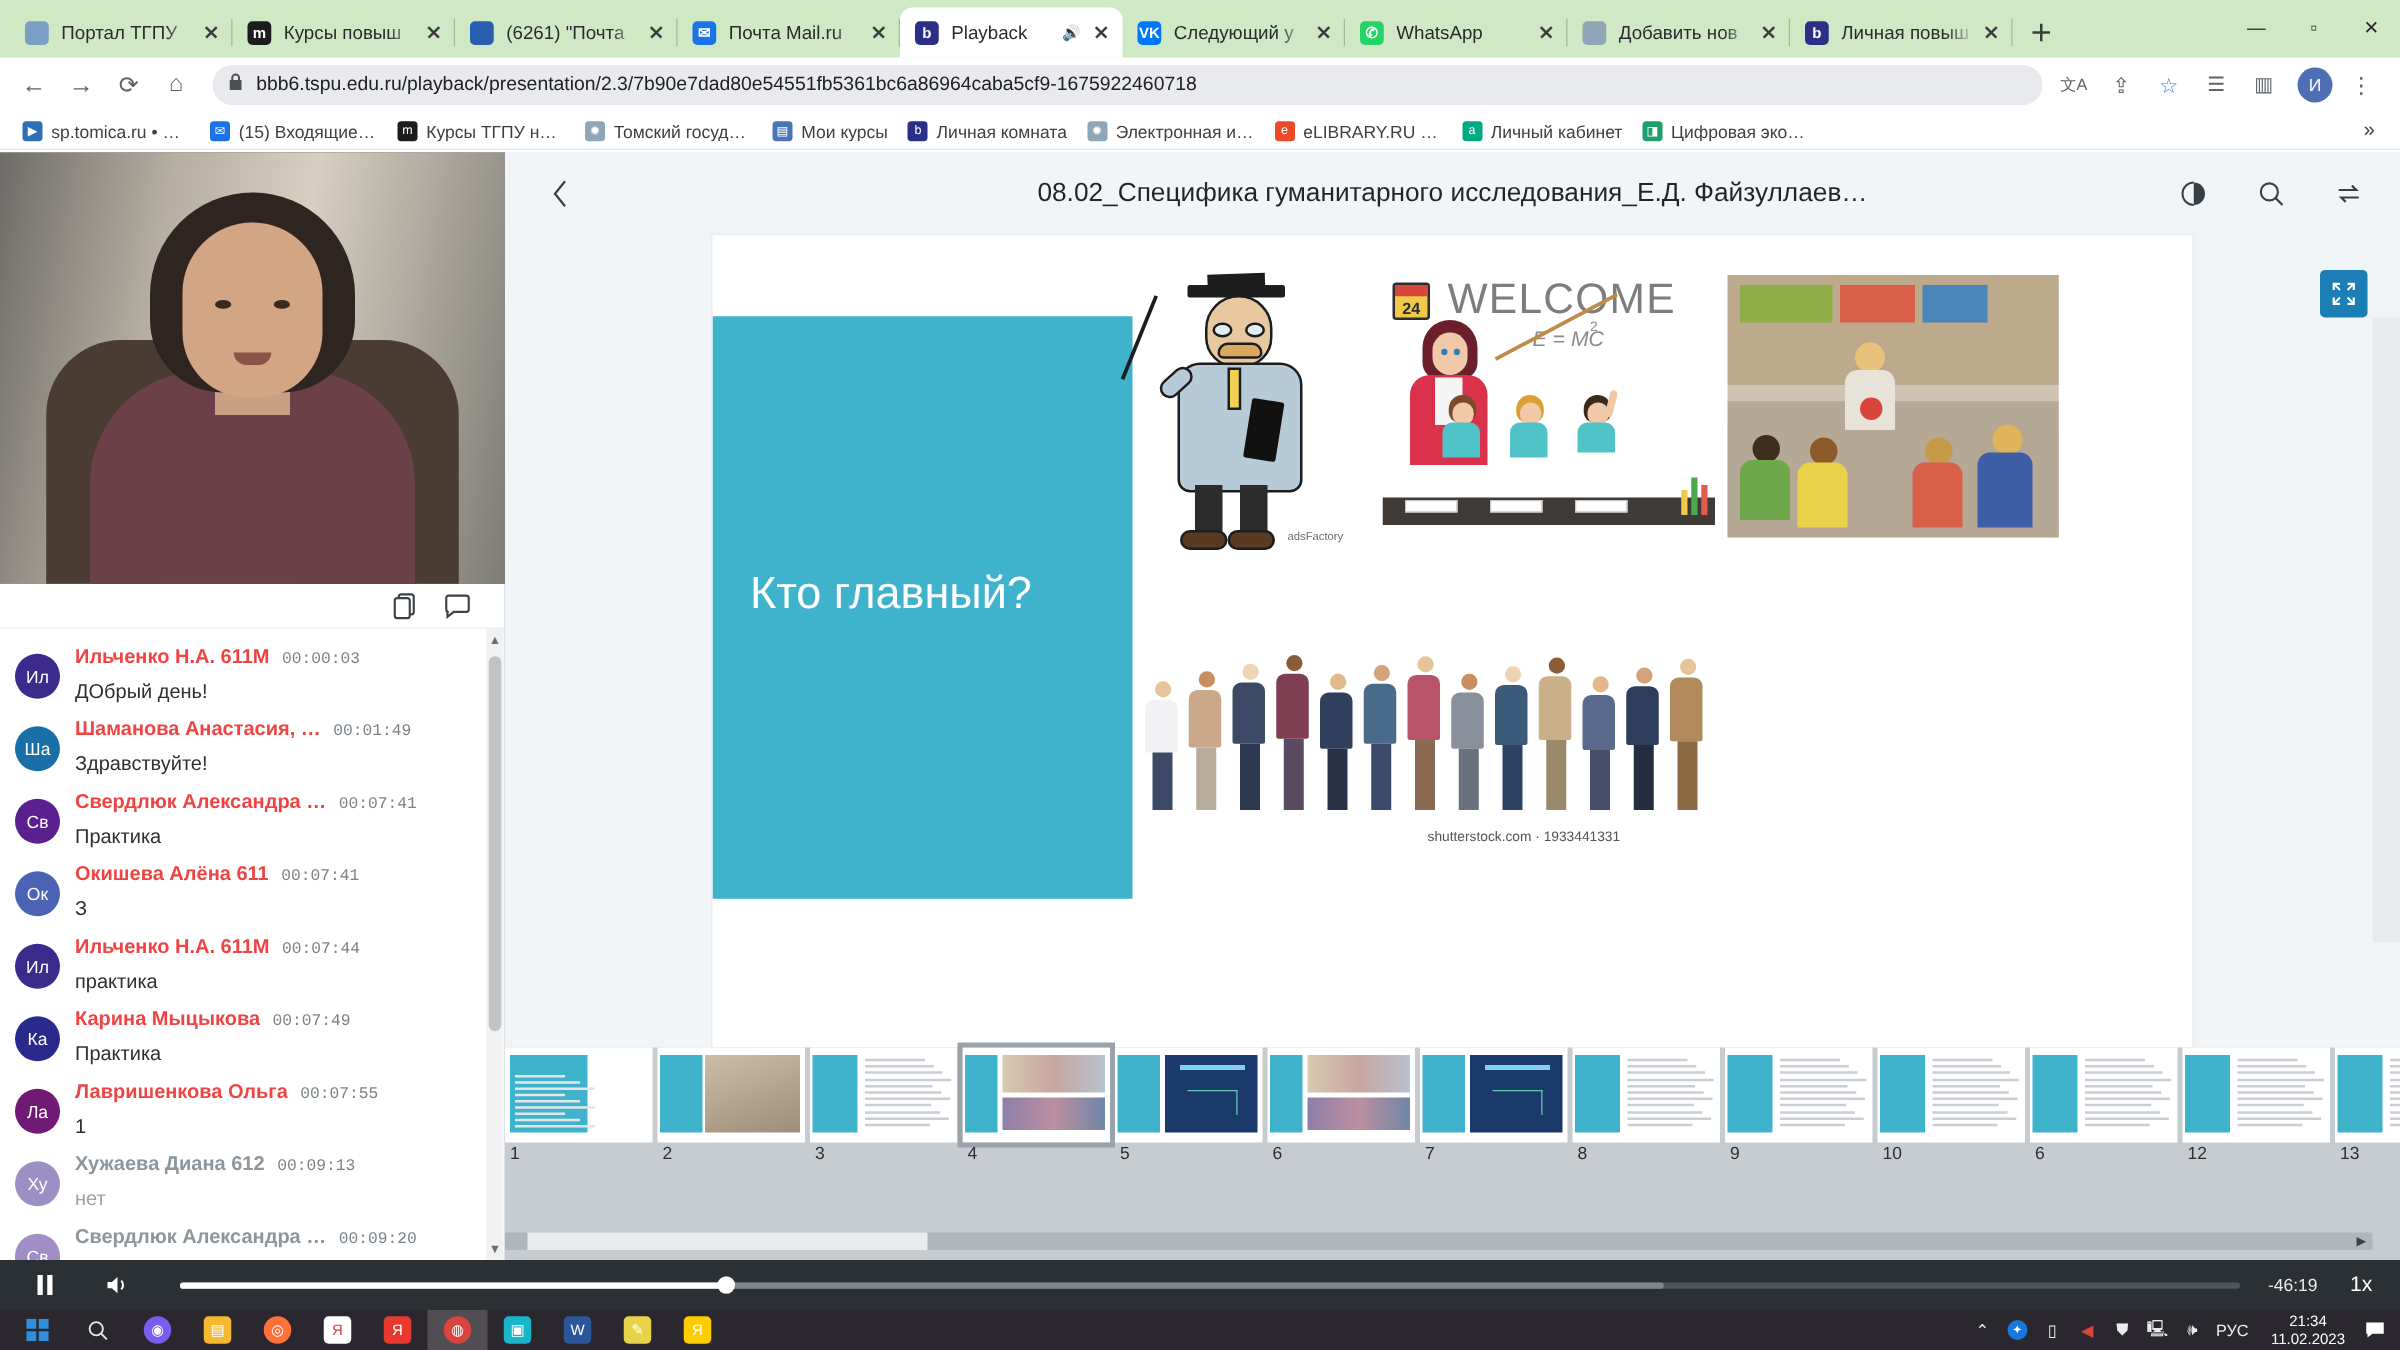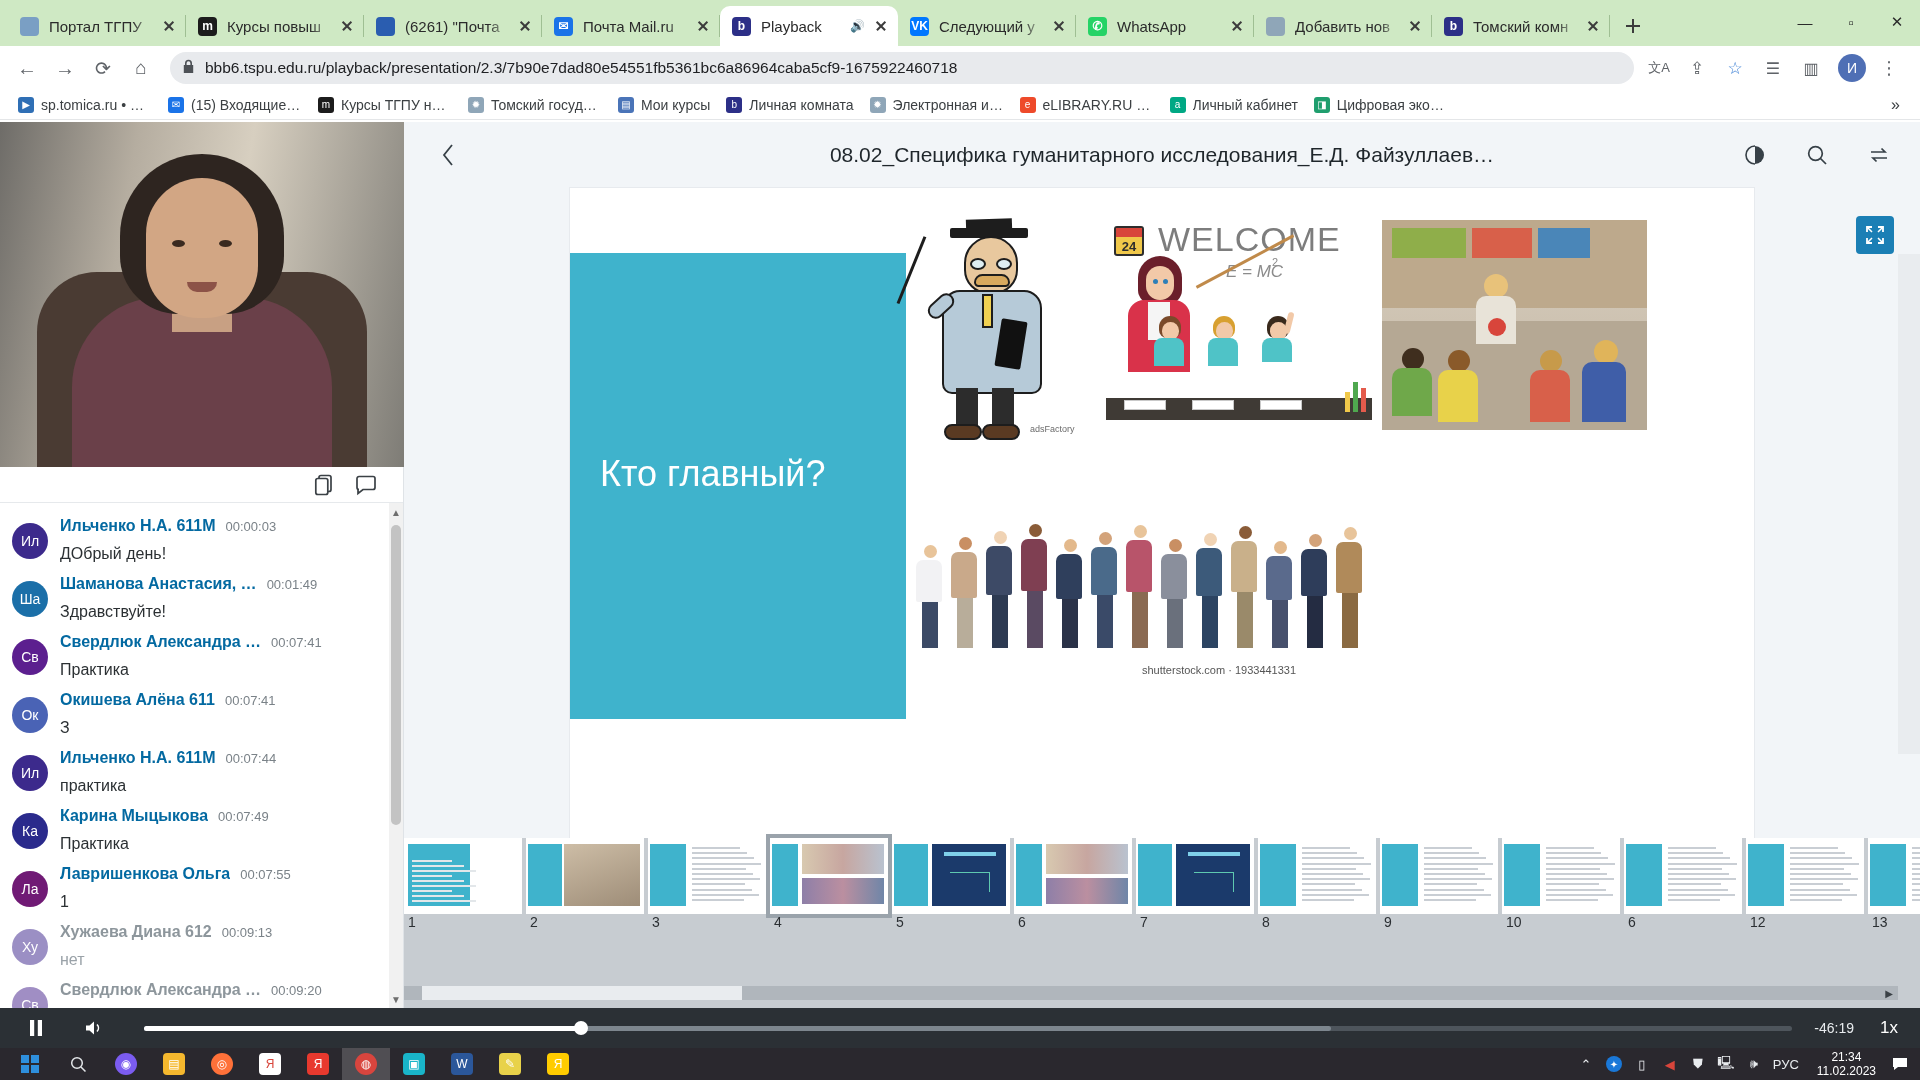--- a/index.html
+++ b/index.html
@@ -91,23 +91,23 @@
       justify-content:center; }
 
   #chat { flex:1 1 auto; position:relative; overflow:hidden; background:#fff; }
   #chat-list { position:absolute; inset:0 14px 0 0; padding:8px 0 0 0; }
   .msg { display:flex; padding:6px 8px 6px 12px; align-items:center; }
   .msg .av { width:36px; height:36px; border-radius:50%; flex:0 0 36px; color:#fff;
       display:flex; align-items:center; justify-content:center; font-size:14px; margin-right:12px;
       margin-top:2px; }
   .msg .body { flex:1 1 auto; min-width:0; }
   .msg .row1 { display:flex; align-items:baseline; gap:10px; }
-  .msg .who { font-size:16px; font-weight:bold; color:#0369a1; white-space:nowrap;
+  .msg .who { font-size:16px; font-weight:bold; color:#ef4444; white-space:nowrap;
       overflow:hidden; text-overflow:ellipsis; max-width:240px; }
-  .msg .when { font-size:13px; color:#7a8288; white-space:nowrap; }
+  .msg .when { font-size:13px; color:#7a8288; white-space:nowrap;font-family:Liberation Mono, monospace; }
   .msg .text { font-size:16px; color:#2b3033; margin-top:10px; word-break:break-word; }
   .msg.dim .who { color:#8d969c; } .msg.dim .text { color:#9aa2a8; }
   #chat-scroll { position:absolute; right:0; top:0; bottom:0; width:14px; background:#f1f1f1; }
   #chat-scroll .thumb { position:absolute; left:2px; top:22px; width:10px; height:300px;
       background:#c3c3c3; border-radius:5px; }
   .sc-arrow { position:absolute; left:0; width:14px; height:18px; color:#6e6e6e; font-size:10px;
       display:flex; align-items:center; justify-content:center; }
   .sc-arrow.up { top:0; } .sc-arrow.down { bottom:0; }
 
   
@@ -269,21 +269,21 @@
           <span class="tlabel">WhatsApp</span>
           <span class="tclose"></span>
         </div>
         <div class="tab">
           <span class="fav" style="background:#8fa6b8"></span>
           <span class="tlabel">Добавить нов</span>
           <span class="tclose"></span>
         </div>
         <div class="tab">
           <span class="fav" style="background:#2c2f87">b</span>
-          <span class="tlabel">Томский комн</span>
+          <span class="tlabel">Личная повыш</span>
           <span class="tclose"></span>
         </div>
       </div>
     <div class="newtab"></div>
     <div class="wincontrols">
       <div class="wc">—</div>
       <div class="wc">▫</div>
       <div class="wc">✕</div>
     </div>
   </div>

